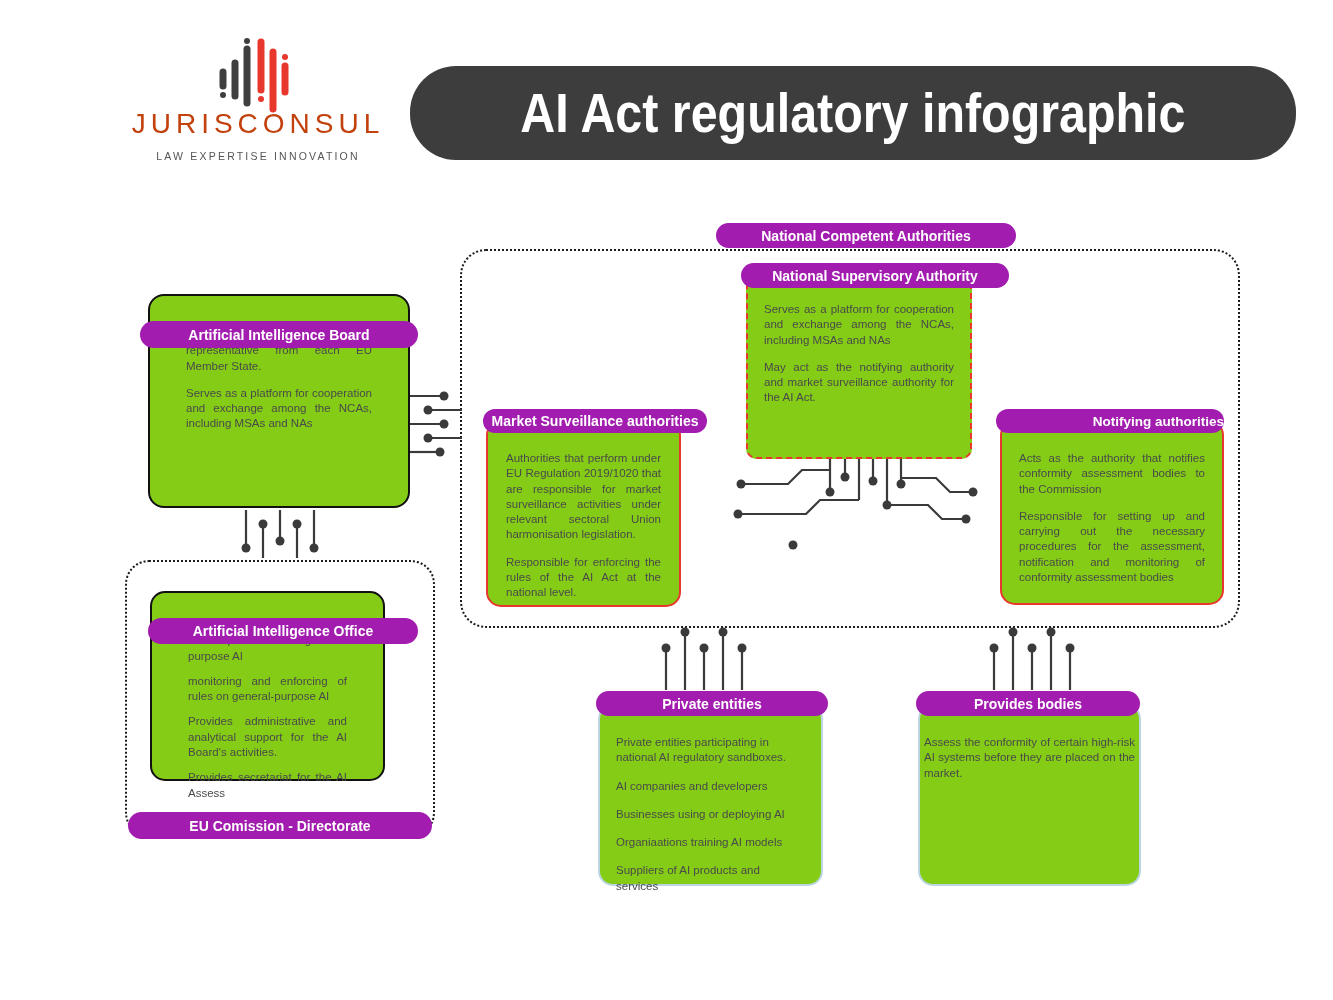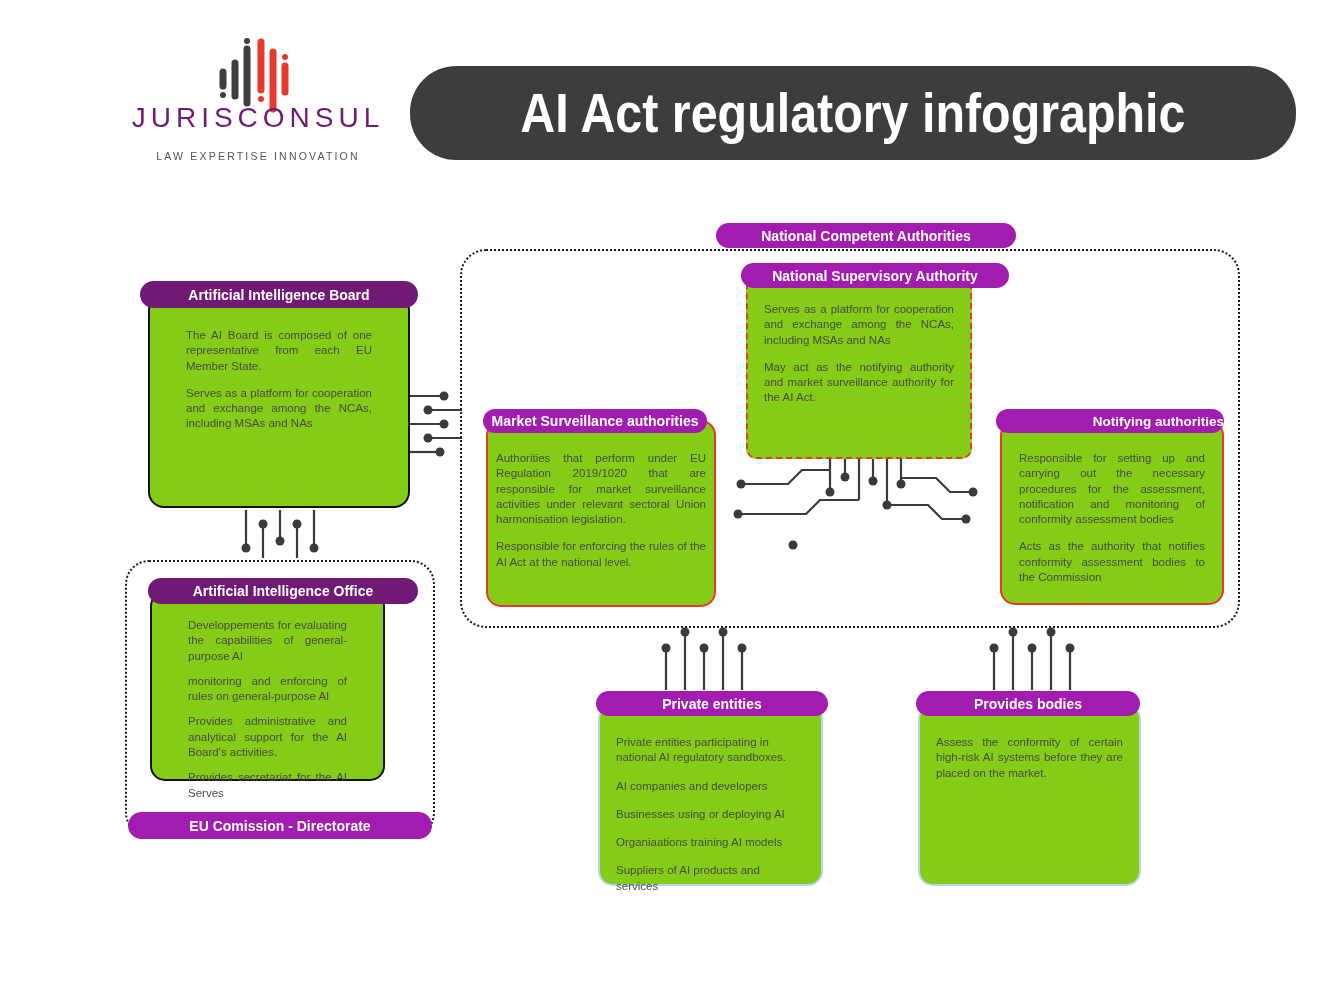--- a/index.html
+++ b/index.html
@@ -7,23 +7,23 @@
   body {
     position:relative;
     background:#ffffff;
     font-family:"Liberation Sans", sans-serif;
     overflow:hidden;
   }
 
   
   .logo-icon { position:absolute; left:214px; top:36px; width:92px; height:82px; z-index:4; }
   .logo-name {
-    position:absolute; left:120px; top:102px; width:276px;
+    position:absolute; left:120px; top:108px; width:276px;
     text-align:center; font-size:28px; letter-spacing:5px;
-    color:#701a75; font-weight:normal; z-index:4;
+    color:#c2410c; font-weight:normal; z-index:4;
   }
   .logo-tagline {
     position:absolute; left:120px; top:150px; width:276px;
     text-align:center; font-size:10.5px; letter-spacing:2.2px;
     color:#555; z-index:4;
   }
 
   
   .banner {
     position:absolute; left:410px; top:66px; width:886px; height:94px;
@@ -36,21 +36,21 @@
   }
 
   
   .pill {
     position:absolute; z-index:6;
     display:flex; align-items:center; justify-content:center;
     color:#fff; font-weight:bold; font-size:14px;
     border-radius:14px; white-space:nowrap;
   }
   .pill.dark { background:#a21caf; }
-  .pill.red  { background:#701a75; }
+  .pill.red  { background:#a21caf;margin-top:40px; }
   .pill-nca       { left:716px; top:223px; width:300px; height:25px; }
   .pill-ai-board  { left:140px; top:281px; width:278px; height:27px; }
   .pill-nsa       { left:741px; top:263px; width:268px; height:25px; }
   .pill-msa       { left:483px; top:409px; width:224px; height:24px; font-size:14px; }
   .pill-na        { left:996px; top:409px; width:228px; height:24px; font-size:13.5px;justify-content:flex-end; }
   .pill-office    { left:148px; top:578px; width:270px; height:26px; }
   .pill-eu        { left:128px; top:812px; width:304px; height:27px; }
   .pill-private   { left:596px; top:691px; width:232px; height:25px; }
   .pill-notified  { left:916px; top:691px; width:224px; height:25px; }
 
@@ -59,27 +59,27 @@
   .box-nca    { left:460px; top:249px; width:780px; height:379px; border-radius:26px; }
   .box-office { left:125px; top:560px; width:310px; height:277px; border-radius:24px; }
 
   .card { position:absolute; background:#84cc16; z-index:2; }
   .card p {
     font-size:11.5px; line-height:1.33; color:#4a4a4a;
     text-align:justify; margin:0 0 12px;
   }
   .card-ai-board { left:148px;  top:294px; width:262px; height:214px; border:2.5px solid #111; border-radius:16px; padding:32px 36px 0; }
   .card-nsa      { left:746px;  top:273px; width:226px; height:186px; border:2px dashed #e8372c; border-radius:10px; padding:27px 16px 0; }
-  .card-msa      { left:486px;  top:420px; width:230px; height:187px; border:2.5px solid #e8372c; border-radius:15px; padding:29px 8px 0; }
+  .card-msa      { left:486px;  top:420px; width:195px; height:187px; border:2.5px solid #e8372c; border-radius:15px; padding:29px 18px 0; }
   .card-na       { left:1000px; top:420px; width:224px; height:185px; border:2.5px solid #e8372c; border-radius:15px; padding:29px 17px 0; }
   .card-office   { left:150px;  top:591px; width:235px; height:190px; border:2.5px solid #111; border-radius:15px; padding:25px 36px 0; }
   .card-office p { margin-bottom:10px; }
   .card-private  { left:598px;  top:704px; width:225px; height:182px; border:2px solid #b9d6e2; border-radius:15px; padding:29px 16px 0; }
   .card-private p{ text-align:left; margin-bottom:13px; }
-  .card-notified { left:918px;  top:704px; width:223px; height:182px; border:2px solid #b9d6e2; border-radius:15px; padding:29px 16px 0; }
+  .card-notified { left:918px;  top:704px; width:223px; height:182px; border:2px solid #b9d6e2; border-radius:15px; padding:29px 4px 0; }
 
   
   .connectors { position:absolute; left:0; top:0; width:1333px; height:1000px; z-index:3; pointer-events:none; }
 </style>
 </head>
 <body>
 
 <div>
 
   <svg class="connectors" viewBox="0 0 1333 1000">
@@ -223,29 +223,29 @@
     <p>Serves as a platform for cooperation and exchange among the NCAs, including MSAs and NAs</p>
     <p>May act as the notifying authority and market surveillance authority for the AI Act.</p>
   </div>
 
   <div class="card card-msa">
     <p>Authorities that perform under EU Regulation 2019/1020 that are responsible for market surveillance activities under relevant sectoral Union harmonisation legislation.</p>
     <p>Responsible for enforcing the rules of the AI Act at the national level.</p>
   </div>
 
   <div class="card card-na">
+    <p>Acts as the authority that notifies conformity assessment bodies to the Commission</p>
     <p>Responsible for setting up and carrying out the necessary procedures for the assessment, notification and monitoring of conformity assessment bodies</p>
-    <p>Acts as the authority that notifies conformity assessment bodies to the Commission</p>
   </div>
 
   <div class="card card-office">
     <p>Developpements for evaluating the capabilities of general-purpose AI</p>
     <p>monitoring and enforcing of rules on general-purpose AI</p>
     <p>Provides administrative and analytical support for the AI Board's activities.</p>
-    <p>Provides secretariat for the AI Serves</p>
+    <p>Provides secretariat for the AI Assess</p>
   </div>
 
   <div class="card card-private">
     <p>Private entities participating in national AI regulatory sandboxes.</p>
     <p>AI companies and developers</p>
     <p>Businesses using or deploying AI</p>
     <p>Organiaations training AI models</p>
     <p>Suppliers of AI products and services</p>
   </div>
 

